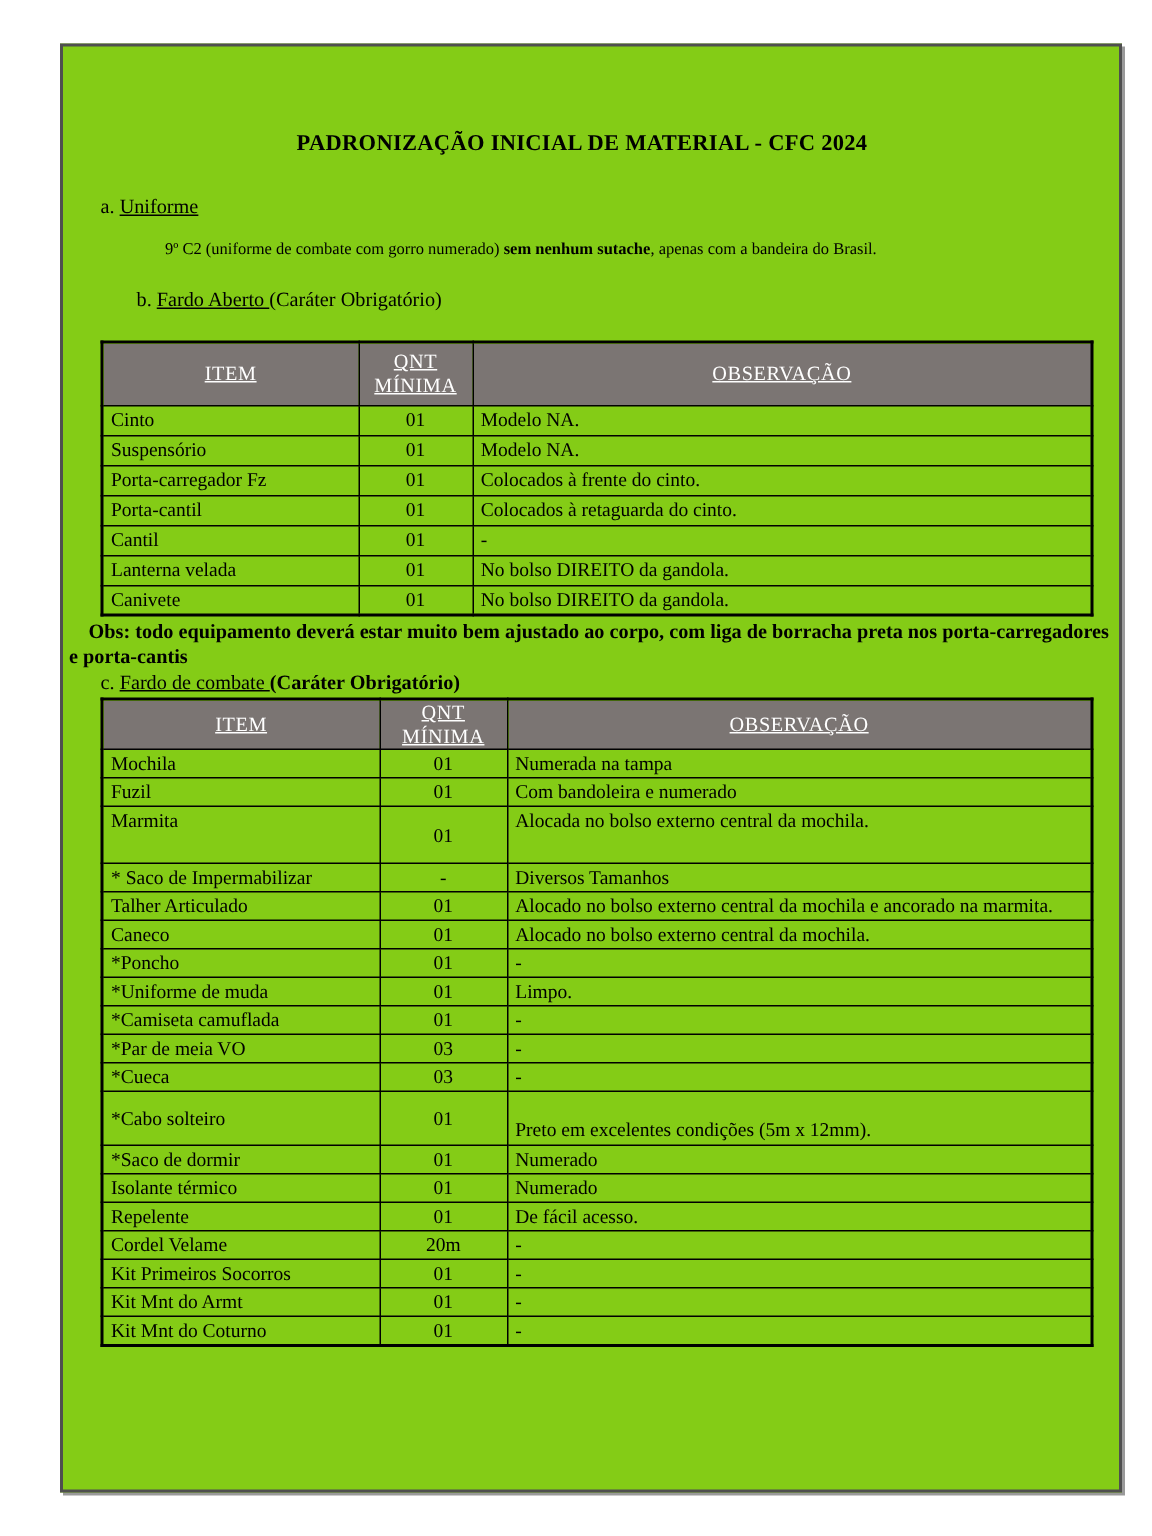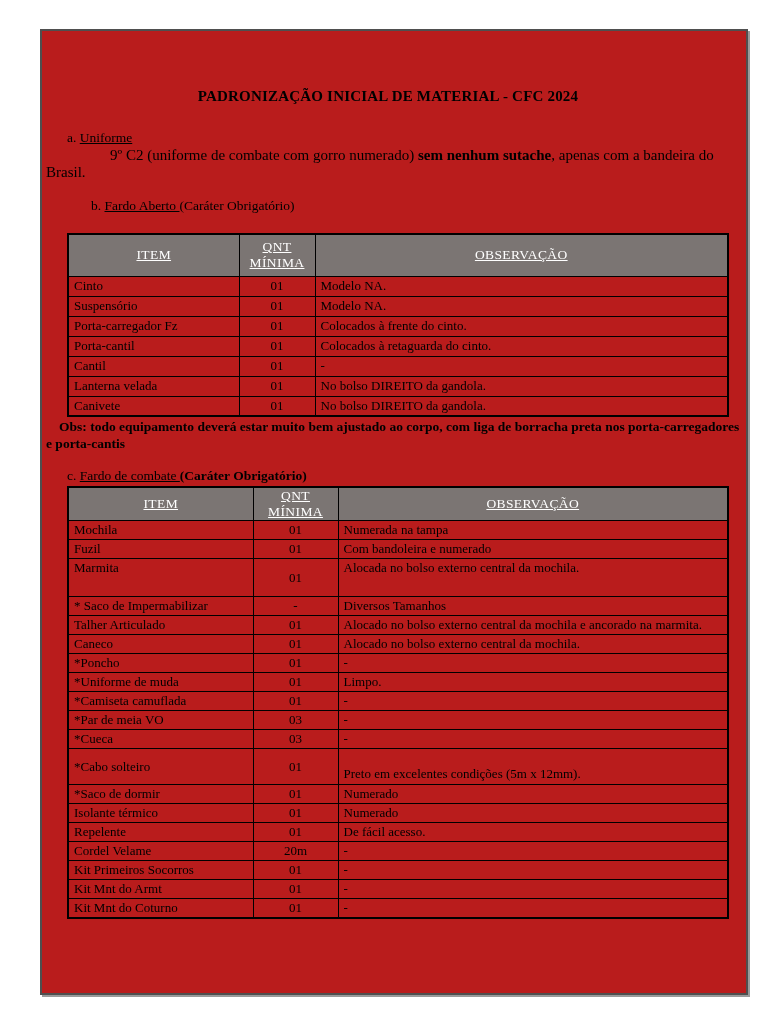--- a/index.html
+++ b/index.html
@@ -1,29 +1,29 @@
 <!DOCTYPE html>
 <html><head>
 <meta charset="utf-8">
 <style>
   * { margin:0; padding:0; box-sizing:border-box; }
   html,body { width:768px; height:1024px; background:#ffffff; font-family:"Liberation Serif", serif; color:#000; }
   .page {
     position:absolute; left:40px; top:29px; width:708px; height:966px;
-    background:#b91c1c; border:2px solid #4f4f4f;
+    background:#84cc16; border:2px solid #4f4f4f;
     box-shadow:2px 2px 0 #9a9a9a;
     padding:56px 16px 0 4px;
   }
   .title { text-align:center; font-weight:bold; font-size:15px; line-height:18px; margin-bottom:24px; letter-spacing:.2px; }
   .sec-heading { margin-left:21px; font-size:13.5px; line-height:17px; }
   .sec-heading .u { text-decoration:underline; }
   .sec-b { margin-top:16px;padding-left:24px; }
-  .sec-c { margin-top:15px; }
+  .sec-c { }
   .sec-c .suffix { font-weight:bold; }
-  .para { margin-top:1px; font-size:15px; line-height:17px; width:676px; text-indent:64px; }
+  .para { margin-top:12px; font-size:11px; line-height:17px; width:676px; text-indent:64px; }
   .para b { font-weight:bold; }
 
   table.tbl { border-collapse:collapse; table-layout:fixed; margin-left:21px; width:660px; border:2px solid #000; }
   table.tbl th, table.tbl td { border:1px solid #000; font-size:13px; overflow:hidden; }
   table.tbl th {
     background:#7b7573; color:#fff; font-weight:normal; text-align:center;
     vertical-align:middle; letter-spacing:.4px; font-size:13.5px;
   }
   table.tbl th .u { text-decoration:underline; display:inline-block; }
   table.tbl th .stack { display:block; line-height:16px; }

